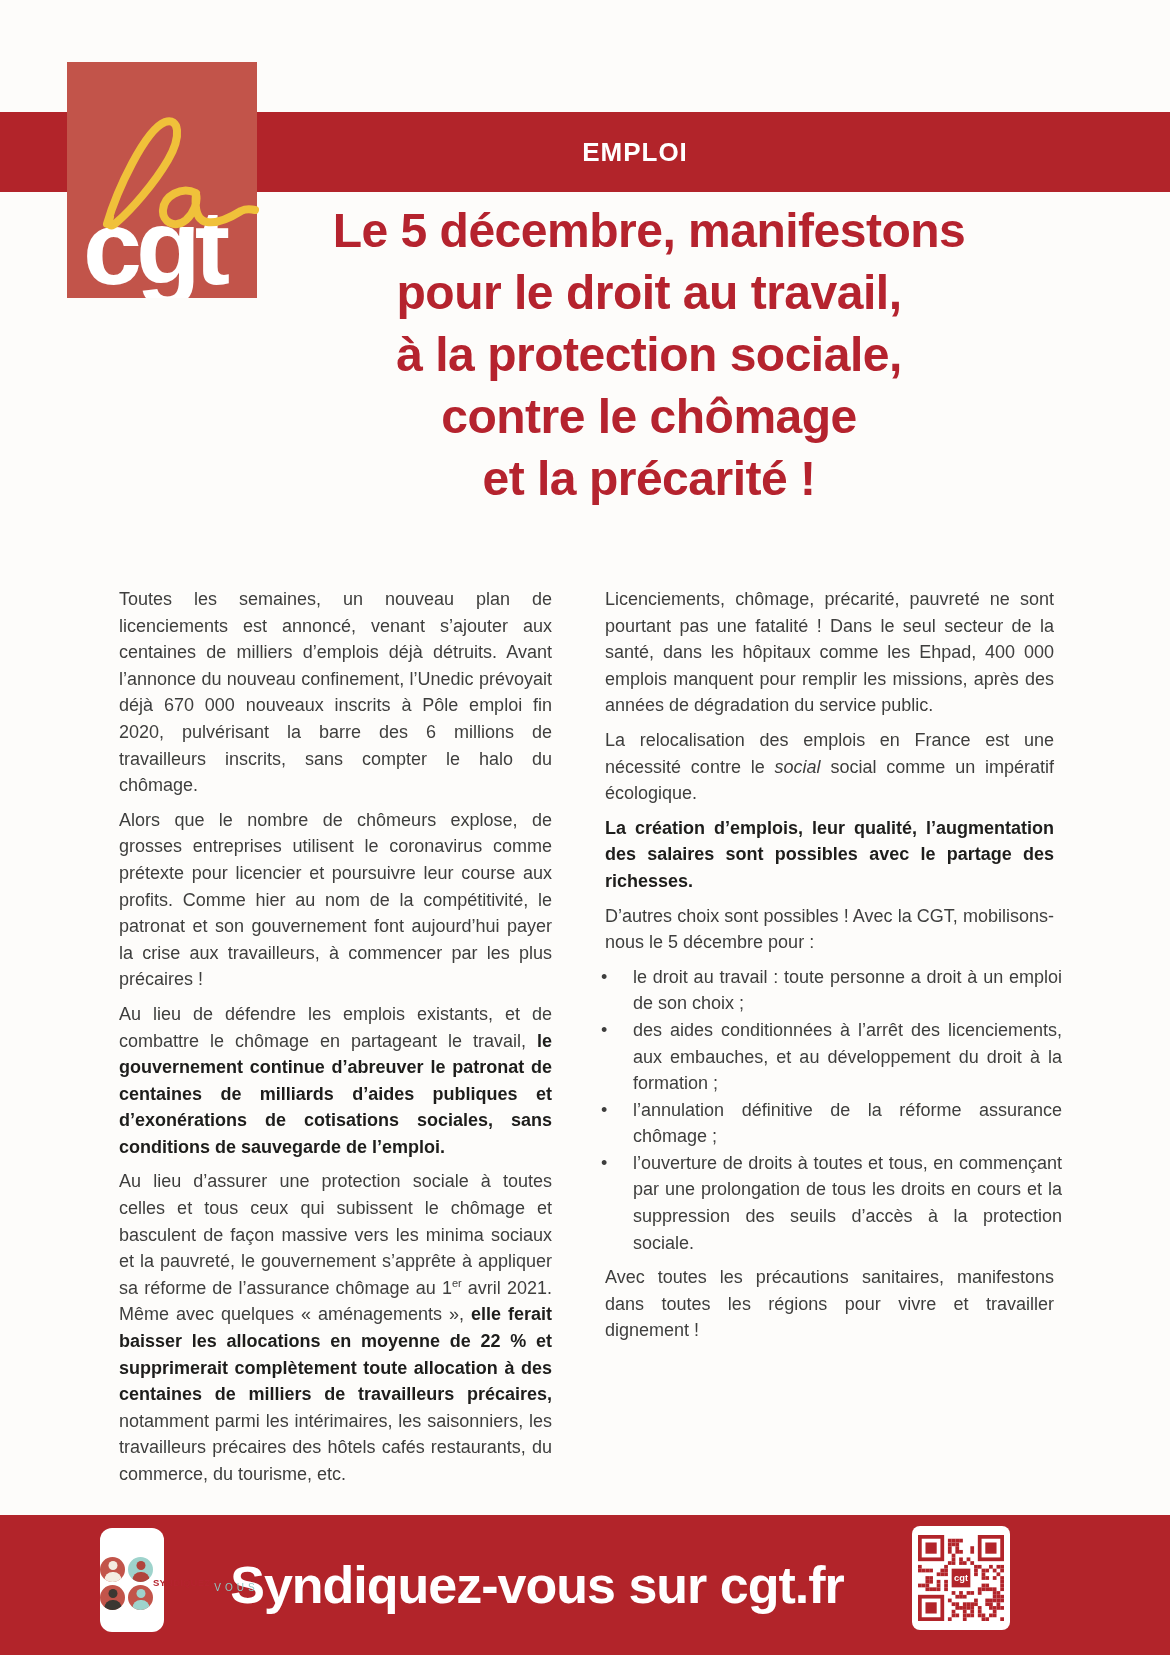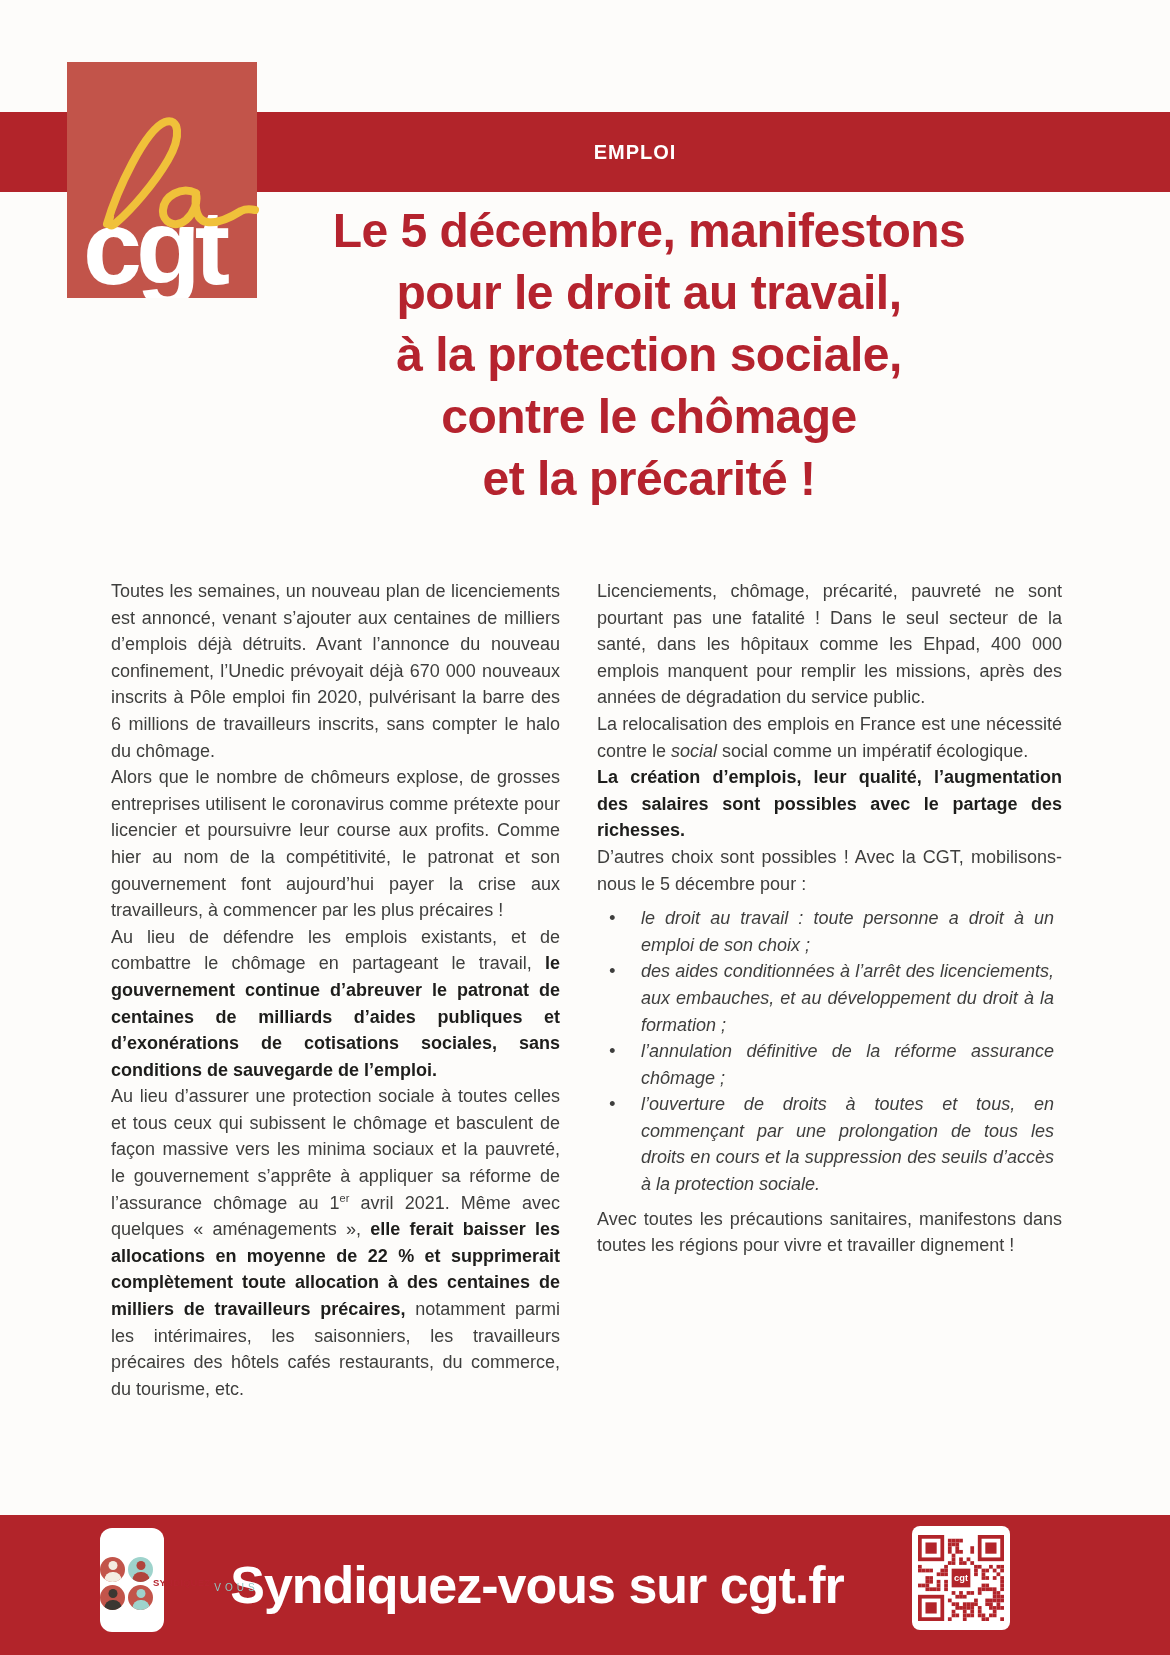--- a/index.html
+++ b/index.html
@@ -9,44 +9,44 @@
     background:#fdfcfa;overflow:hidden;
   }
   
   .band{
     position:absolute;left:0;top:112px;width:1170px;height:80px;
     background:#b2242a;
   }
   .kicker{
     position:absolute;left:250px;top:0;width:770px;height:80px;
     line-height:80px;text-align:center;color:#ffffff;
-    font-size:20px;font-weight:bold;letter-spacing:1px;
+    font-size:26px;font-weight:bold;letter-spacing:1px;
   }
   
   .logo{
     position:absolute;left:67px;top:62px;width:196px;height:236px;
   }
   
   .headline{
     position:absolute;left:264px;top:200px;width:770px;
     text-align:center;color:#b5232e;font-weight:bold;
     font-size:48px;line-height:62px;letter-spacing:-0.5px;
   }
   
   .columns{
     position:absolute;left:111px;top:578px;width:951px;
     display:flex;gap:37px;
     color:#3e3e3d;font-size:18px;line-height:26.6px;
   }
   .col{text-align:justify;hyphens:auto;-webkit-hyphens:auto;}
   .col.left{width:449px;flex:none;}
   .col.right{width:465px;flex:none;}
-  .col p{margin:0;}
+  .col p{margin:8px;}
   .col b{color:#1d1d1b;}
-  ul.bullets{list-style:none;margin:8px;padding:0;font-style:italic;}
+  ul.bullets{list-style:none;margin:0;padding:0;}
   ul.bullets li{position:relative;padding-left:36px;margin:0;}
   ul.bullets li::before{
     content:"•";position:absolute;left:4px;top:0;color:#3e3e3d;
   }
   sup{font-size:11px;line-height:0;}
   
   .footer{
     position:absolute;left:0;top:1515px;width:1170px;height:140px;
     background:#b2242a;
   }

